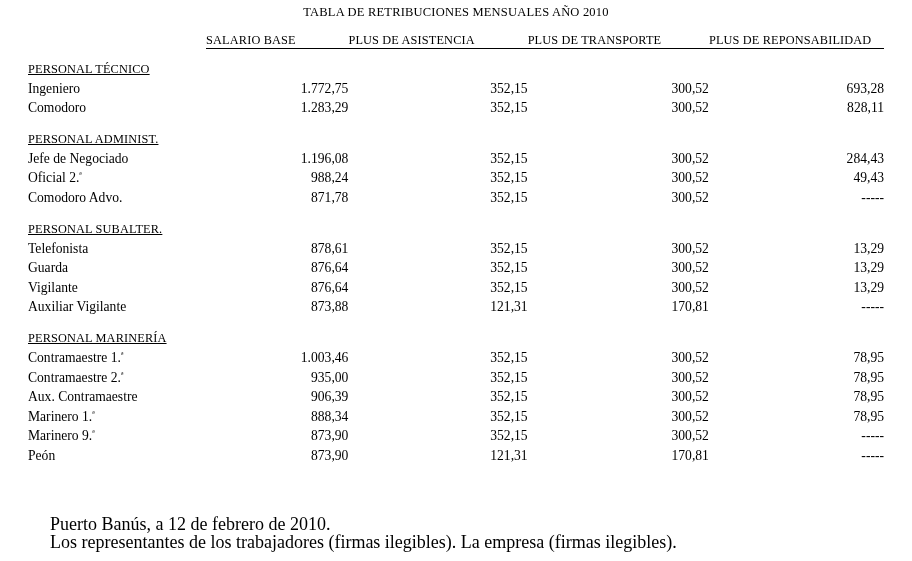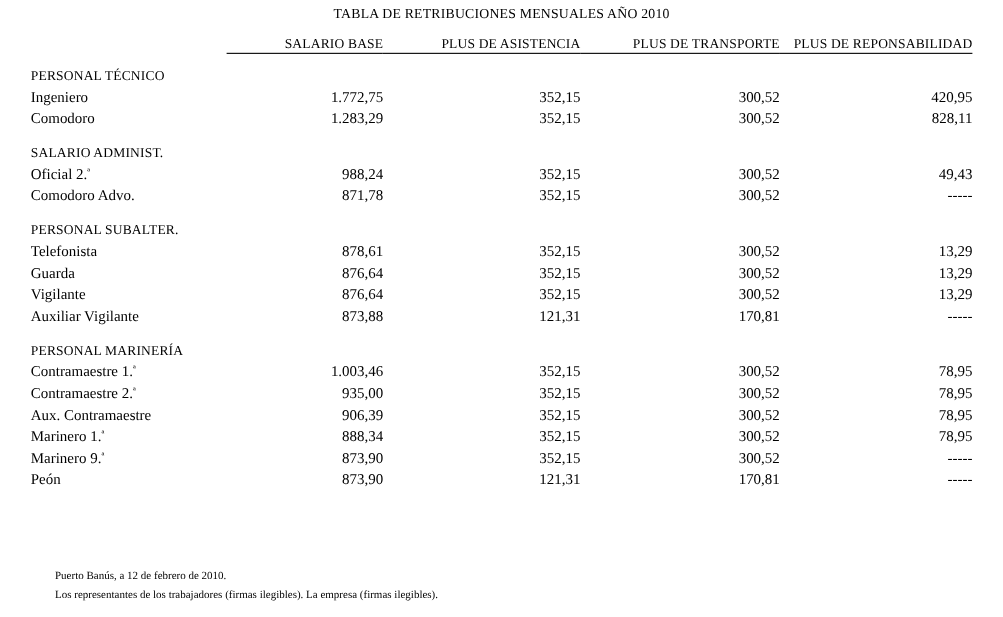--- a/index.html
+++ b/index.html
@@ -47,37 +47,38 @@
   }
   
   col.c-label { width: 205px; }
   col.c-num   { width: 163px; }
   col.c-num2  { width: 200px; }
   col.c-num3  { width: 200px; }
   col.c-num4  { width: 180px; }
 
   th.hd {
     font-size: 12.3px;
-    text-align: right;
+    text-align: left;
     padding-bottom: 2px;
     border-bottom: 1.1px solid #000;
     letter-spacing: 0.15px;
     white-space: nowrap;
   }
   th.hd-blank {
     border-bottom: none;
   }
   tr.spacer-after-head td { height: 13px; }
 
   td.section {
     font-size: 12.3px;
     letter-spacing: 0.15px;
     padding-top: 2px;
     padding-bottom: 1px;
     white-space: nowrap;
+    text-decoration: underline;
   }
   tr.row td { height: 19.6px; }
   td.label {
     padding-left: 22px;
     white-space: nowrap;
     font-size: 13.6px;
   }
   td.num {
     text-align: right;
     padding-right: 22px;
@@ -90,21 +91,21 @@
   sup.ord {
     font-size: 0.66em;
     vertical-align: 0.42em;
     line-height: 0;
   }
 
   .footer {
     position: absolute;
     left: 50px;
     top: 515px;
-    font-size: 10px;
+    font-size: 18px;
     line-height: 18px;
     white-space: nowrap;
   }
 </style>
 </head>
 <body>
 
 <div id="doc">
 
   <div class="title">TABLA DE RETRIBUCIONES MENSUALES AÑO 2010</div>
@@ -131,34 +132,41 @@
     </thead>
     <tbody id="tbody">
         <tr>
           <td class="section" colspan="5">PERSONAL TÉCNICO</td>
         </tr>
         <tr class="row">
           <td class="label"><span>Ingeniero</span></td>
           <td class="num">1.772,75</td>
           <td class="num">352,15</td>
           <td class="num">300,52</td>
-          <td class="num">420,95</td>
+          <td class="num">693,28</td>
         </tr>
         <tr class="row">
           <td class="label"><span>Comodoro</span></td>
           <td class="num">1.283,29</td>
           <td class="num">352,15</td>
           <td class="num">300,52</td>
           <td class="num">828,11</td>
         </tr>
         <tr class="gap">
           <td colspan="5"></td>
         </tr>
         <tr>
-          <td class="section" colspan="5">SALARIO ADMINIST.</td>
+          <td class="section" colspan="5">PERSONAL ADMINIST.</td>
+        </tr>
+        <tr class="row">
+          <td class="label"><span>Jefe de Negociado</span></td>
+          <td class="num">1.196,08</td>
+          <td class="num">352,15</td>
+          <td class="num">300,52</td>
+          <td class="num">284,43</td>
         </tr>
         <tr class="row">
           <td class="label"><span>Oficial 2.</span><sup class="ord">ª</sup></td>
           <td class="num">988,24</td>
           <td class="num">352,15</td>
           <td class="num">300,52</td>
           <td class="num">49,43</td>
         </tr>
         <tr class="row">
           <td class="label"><span>Comodoro Advo.</span></td>

